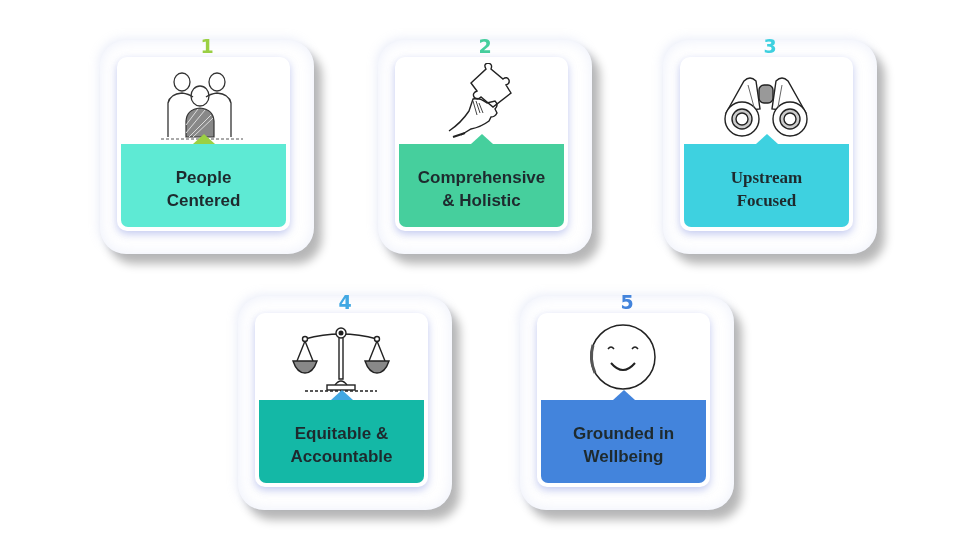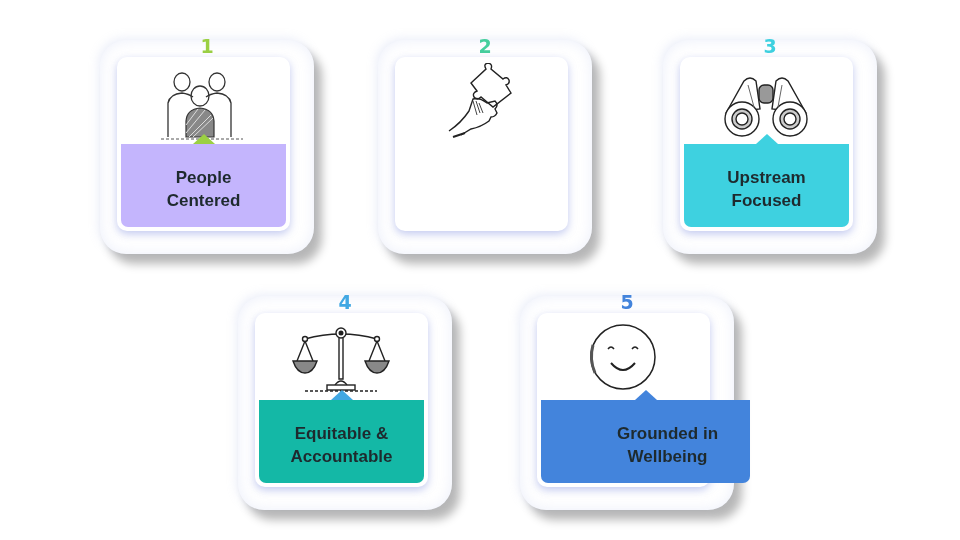--- a/index.html
+++ b/index.html
@@ -51,39 +51,43 @@
         <ellipse cx="29" cy="19" rx="8" ry="9"></ellipse>
         <ellipse cx="64" cy="19" rx="8" ry="9"></ellipse>
         <path d="M15 74 L15 40 Q17 31 29 30 Q36 31 40 34"></path>
         <path d="M78 74 L78 40 Q76 31 64 30 Q57 31 53 34"></path>
         <ellipse cx="47" cy="33" rx="9" ry="10"></ellipse>
       </g>
       <path d="M33 74 L33 58 Q34 46 47 45 Q60 46 61 58 L61 74 Z" fill="#888" stroke="#333" stroke-width="1.2"></path>
       <path d="M36 74 L58 52 M40 74 L60 55 M33 70 L52 47 M33 62 L45 46" stroke="#ddd" stroke-width="1"></path>
       <path d="M8 76 L90 76" stroke="#555" stroke-width="1" stroke-dasharray="3,2"></path>
     </svg>
-    <div class="panel" style="background:#c4b5fd;--c:#9bd043;">
+    <div class="panel" style="background:#5eead4;--c:#9bd043;">
       <div class="label">People
 Centered</div>
     </div>
   </div>
 </div>
 
 <div class="tile" style="left:378px;top:40px;">
   <div class="outer"></div>
   <div class="num" style="color:#46cf9d;">2</div>
   <div class="inner">
     <svg class="icon" viewBox="0 0 100 80">
       <g fill="none" stroke="#222" stroke-width="1.4">
         <path d="M40 20 L55 6 Q52 1 57 0 Q62 1 60 6 L72 16 Q76 13 78 17 Q79 21 75 22 L80 30 L62 44 L50 34 Q46 38 43 34 Q41 30 46 28 Z"></path>
         <path d="M18 68 Q30 60 38 48 L42 36 Q48 34 56 40 L64 38 Q68 42 64 46 L66 50 Q64 54 60 54 L58 58 Q50 64 40 66 L30 72"></path>
         <path d="M22 74 L34 70" stroke-width="2"></path>
       </g>
       <path d="M42 38 L46 52 M45 38 L49 50 M48 40 L52 50" stroke="#444" stroke-width="1"></path>
     </svg>
+    <div class="panel" style="background:#46cf9d;--c:#46cf9d;">
+      <div class="label">Comprehensive
+&amp; Holistic</div>
+    </div>
   </div>
 </div>
 
 <div class="tile" style="left:663px;top:40px;">
   <div class="outer"></div>
   <div class="num" style="color:#3ed1e0;">3</div>
   <div class="inner">
     <svg class="icon" viewBox="0 0 100 80">
       <g stroke="#222" stroke-width="1.4" fill="#fff">
         <path d="M10 50 L28 18 Q34 12 40 18 L44 46 Z"></path>
@@ -91,21 +95,21 @@
         <rect x="43" y="22" width="14" height="18" rx="5" fill="#999"></rect>
         <circle cx="26" cy="56" r="17"></circle>
         <circle cx="74" cy="56" r="17"></circle>
         <circle cx="26" cy="56" r="10" fill="#ccc"></circle>
         <circle cx="74" cy="56" r="10" fill="#ccc"></circle>
         <circle cx="26" cy="56" r="6" fill="#fff"></circle>
         <circle cx="74" cy="56" r="6" fill="#fff"></circle>
       </g>
       <path d="M32 22 L38 44 M66 22 L62 44" stroke="#666" stroke-width="1"></path>
     </svg>
-    <div class="panel" style="background:#3ed1e0;--c:#3ed1e0;">
+    <div class="panel" style="background:#3ed1e0;font-family:Liberation Serif, serif;--c:#3ed1e0;">
       <div class="label">Upstream
 Focused</div>
     </div>
   </div>
 </div>
 
 <div class="tile" style="left:238px;top:296px;">
   <div class="outer"></div>
   <div class="num" style="color:#42a8e3;">4</div>
   <div class="inner">
@@ -138,18 +142,18 @@
   <div class="inner">
     <svg class="icon" viewBox="0 0 100 80">
       <g stroke="#222" stroke-width="1.5" fill="none">
         <circle cx="50" cy="38" r="32" fill="#fff"></circle>
         <path d="M20 26 Q16 40 22 54" stroke-width="3" stroke="#555"></path>
         <path d="M35 30 Q38 26 41 30"></path>
         <path d="M59 30 Q62 26 65 30"></path>
         <path d="M38 44 Q50 58 62 44" stroke-width="2"></path>
       </g>
     </svg>
-    <div class="panel" style="background:#4384dc;padding-left:44px;--c:#4384dc;">
+    <div class="panel" style="background:#4384dc;--c:#4384dc;">
       <div class="label">Grounded in
 Wellbeing</div>
     </div>
   </div>
 </div>
 
 </body></html>

